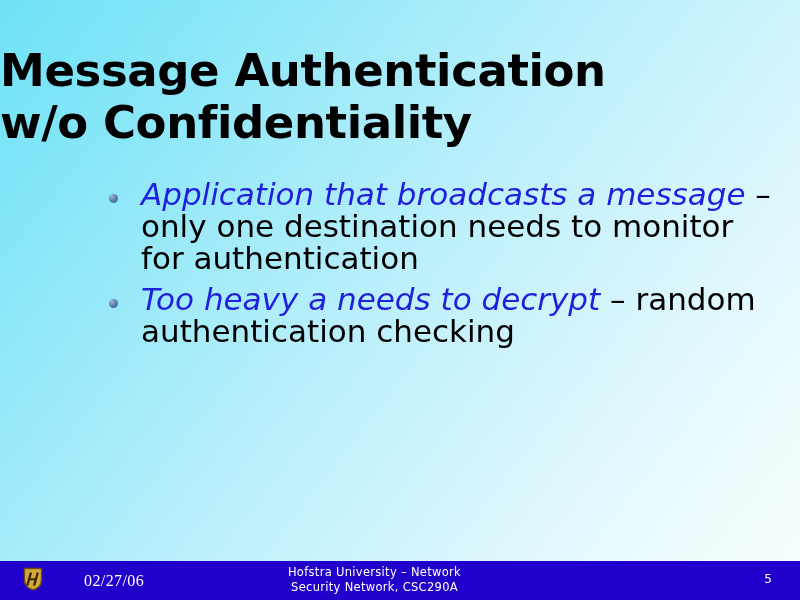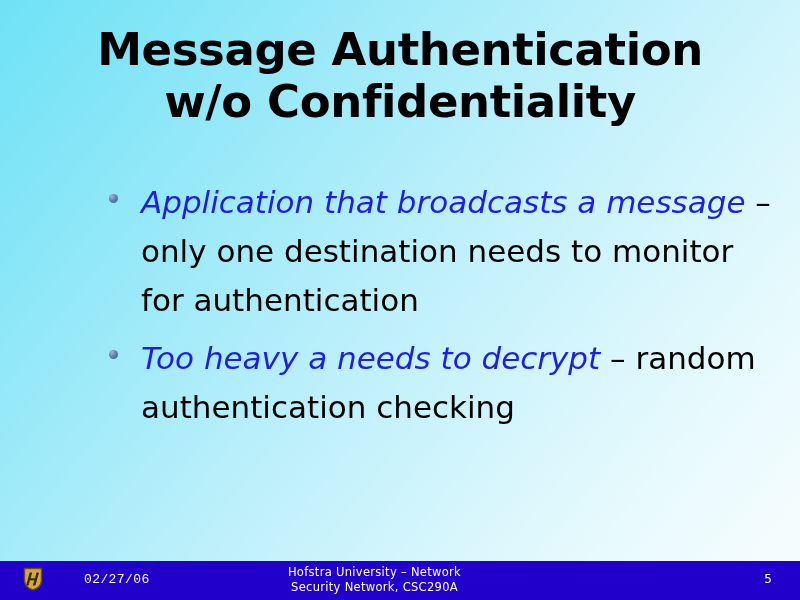--- a/index.html
+++ b/index.html
@@ -26,23 +26,23 @@
         #d3f5fc 66%,
         #e8fafd 82%,
         #f8fdfe 100%);
     box-sizing: border-box;
   }
 
   
   #title-block {
     position: absolute;
     left: 0;
-    top: 24px;
+    top: 45px;
     width: 800px;
-    text-align: center;
+    text-align: left;
   }
 
   .title-line {
     font-family: "DejaVu Sans", sans-serif;
     font-weight: bold;
     font-size: 45px;
     line-height: 52px;
     color: #000000;
     letter-spacing: -0.4px;
     white-space: nowrap;
@@ -68,21 +68,21 @@
     top: 16px;
     width: 9px;
     height: 9px;
     border-radius: 50%;
     background: radial-gradient(circle at 32% 28%, #9fb8d8 0%, #5f7fae 45%, #3c5c8c 100%);
   }
 
   .bullet-text {
     font-family: "DejaVu Sans", sans-serif;
     font-size: 31px;
-    line-height: 49px;
+    line-height: 32px;
     color: #000000;
   }
 
   .em-blue {
     color: #1f1fdd;
     font-style: italic;
   }
 
   
   #footer-bar {
@@ -99,22 +99,22 @@
     left: 23px;
     top: 567px;
     width: 20px;
     height: 24px;
   }
 
   #footer-date {
     position: absolute;
     left: 84px;
     top: 572px;
-    font-family: Liberation Mono, monospace;
-    font-size: 13px;
+    font-family: Liberation Serif, serif;
+    font-size: 16px;
     color: #ffffff;
     letter-spacing: 0.4px;
   }
 
   #footer-center {
     position: absolute;
     left: 0;
     top: 565px;
     width: 749px;
     text-align: center;

